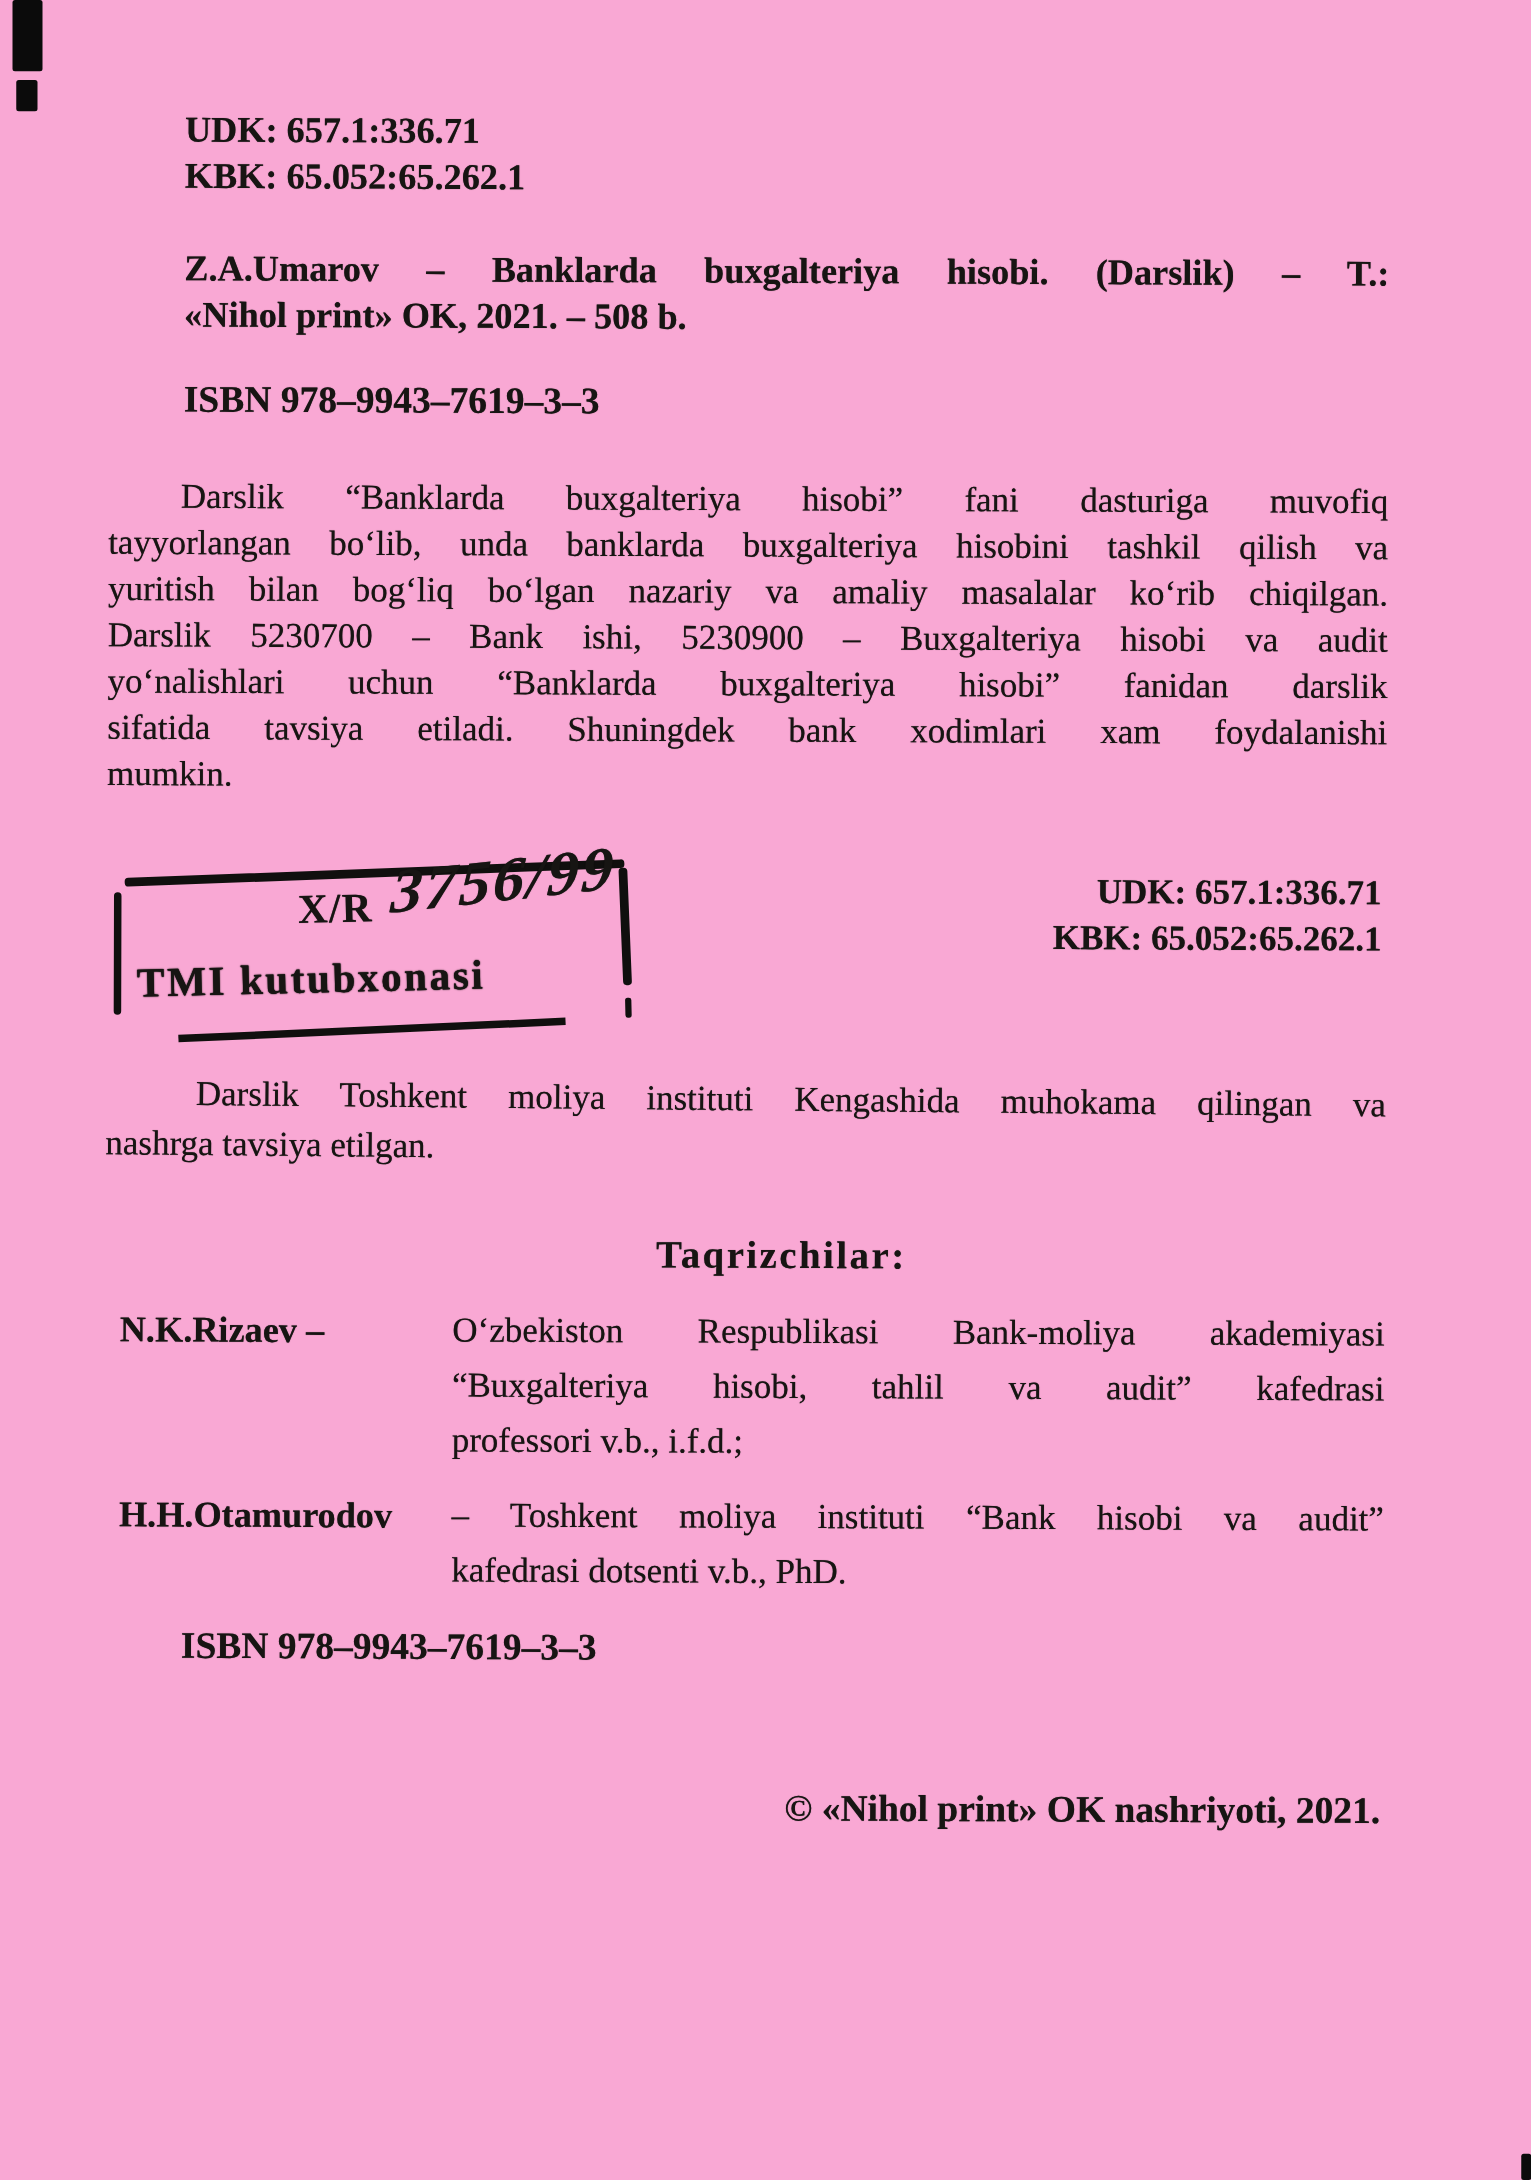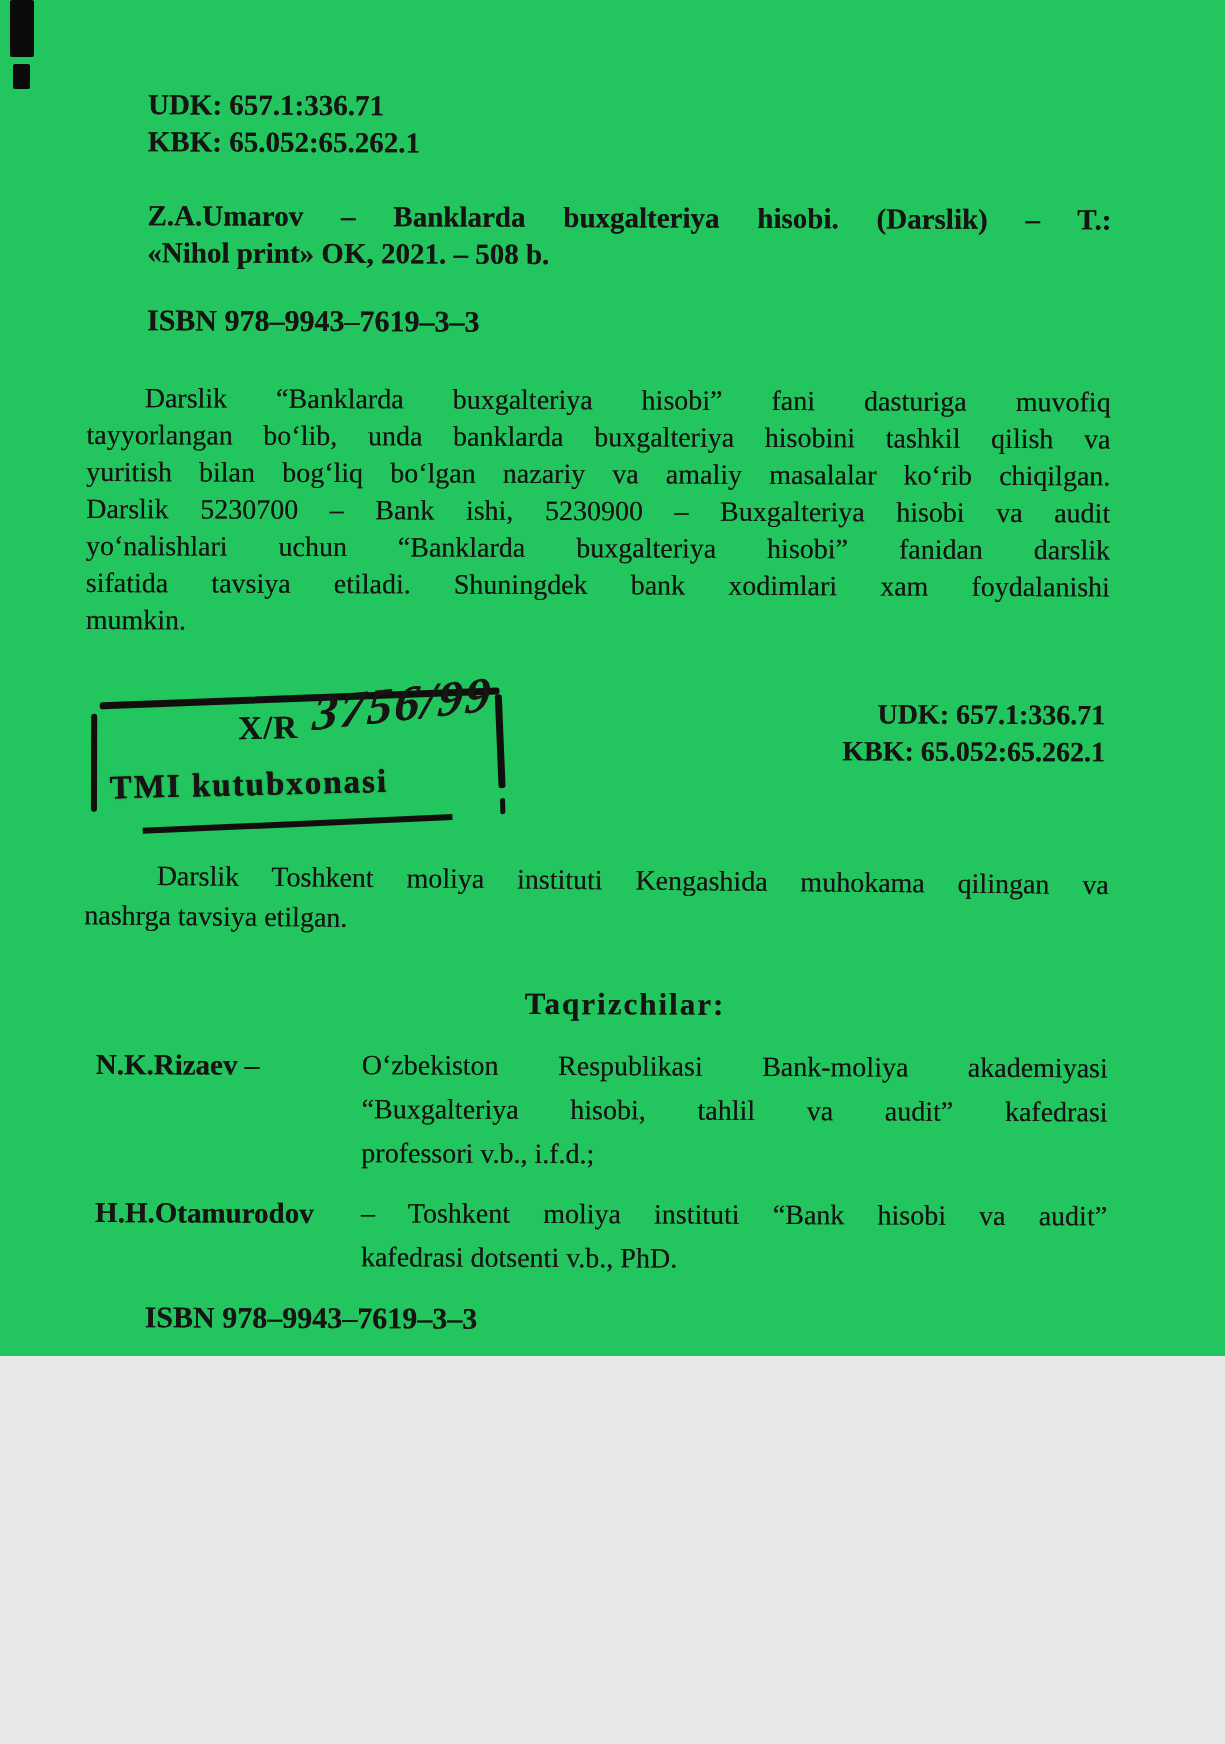--- a/index.html
+++ b/index.html
@@ -1,20 +1,20 @@
 <!DOCTYPE html>
 <html><head>
 <meta charset="utf-8">
 <style>
   html,body{margin:0;padding:0;background:#e8e8e8;}
   .page{
     position:relative;
-    width:1225px;height:1356px;
+    width:1225px;height:1744px;
     margin:0 auto;
-    background:#22c55e;
+    background:#f9a8d4;
     overflow:hidden;
     font-family:"Liberation Serif","DejaVu Serif",serif;
     color:#171513;
     text-shadow:0 0 0.6px rgba(23,21,19,0.72);
   }
   .content{position:absolute;left:0;top:0;width:100%;height:100%;transform:rotate(0.25deg);transform-origin:90px 100px;}
   .abs{position:absolute;}
   .b{font-weight:700;}
   .jline{text-align:justify;text-align-last:justify;}
   .plain{text-align:left;text-align-last:left;}

